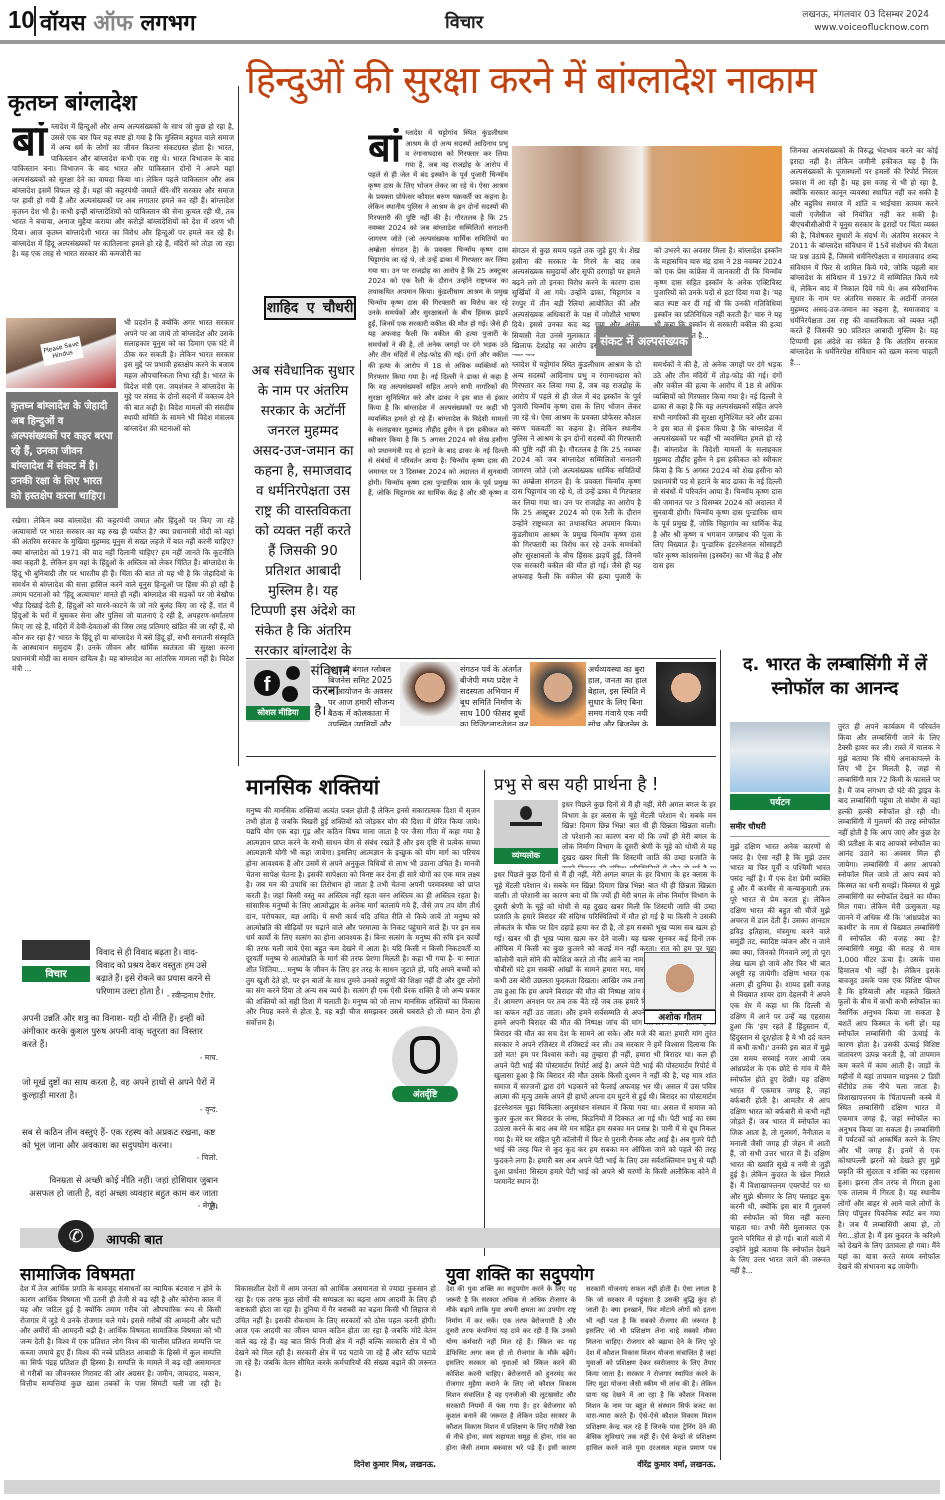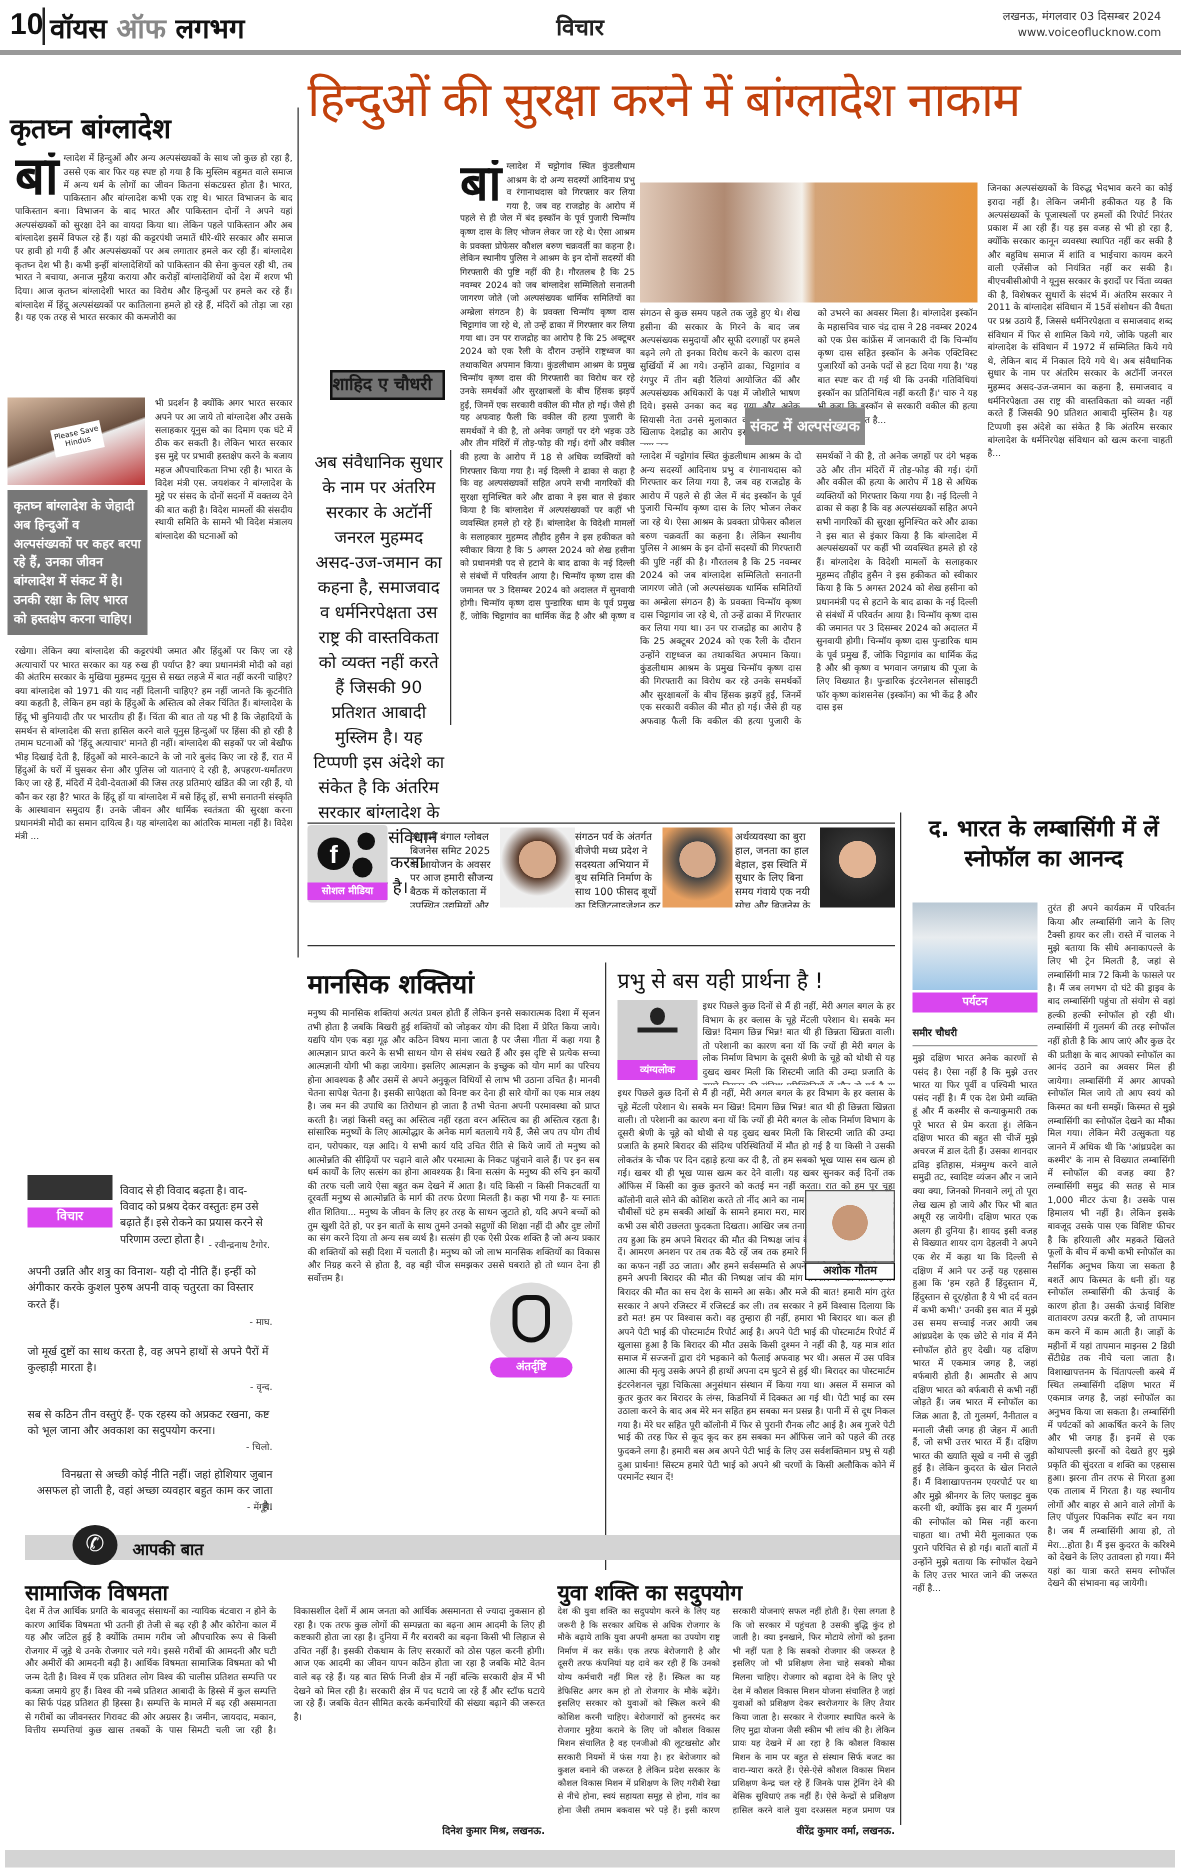--- a/index.html
+++ b/index.html
@@ -14,22 +14,22 @@
   .dateline { right: 16px; top: 8px; font-size: 9px; text-align: right; line-height: 13px; color: #333; }
   .topbar { left: 0; top: 40px; width: 945px; height: 4px; background: #999; }
   .headline { left: 246px; top: 52px; width: 690px; font-size: 38px; font-weight: normal; letter-spacing: -1px; color: #c2410c; }
   .vrule { background: #333; width: 1px; }
   .hrule { background: #333; height: 1px; }
   .sec-title { font-weight: bold; color: #111; }
   .dropcap { font-size: 42px; font-weight: bold; float: left; line-height: 38px; margin-right: 4px; color: #111; }
   .photo { background: linear-gradient(135deg,#c8a98a,#8c6a55 40%,#ddd 60%,#f0a050); }
   .graybox { background: #777; color: #fff; font-weight: bold; }
   .pullquote { font-size: 13.5px; line-height: 20px; text-align: center; color: #111; }
-  .byline-box { border: 2px solid #111; font-weight: bold; font-size: 14px; text-align: left; background: #737373; }
-  .label-dark { background: #d946ef; color: #fff; text-align: center; font-weight: bold; }
+  .byline-box { border: 2px solid #111; font-weight: bold; font-size: 14px; text-align: center; background: #e5e5e5; font-family: Liberation Mono, monospace; }
+  .label-dark { background: #15803d; color: #fff; text-align: center; font-weight: bold; }
   .social-item { font-size: 8px; line-height: 11px; color: #222; }
   .quote { font-size: 8.6px; line-height: 13px; color: #222; }
   .attr { font-size: 7.5px; text-align: right; color: #333; }
   .graystrip { background: #d4d4d4; }
   .letter-title { font-size: 17px; font-weight: bold; color: #111; }
   .sign { font-size: 8px; font-weight: bold; text-align: right; color: #222; }
 </style>
 </head>
 <body>
 

